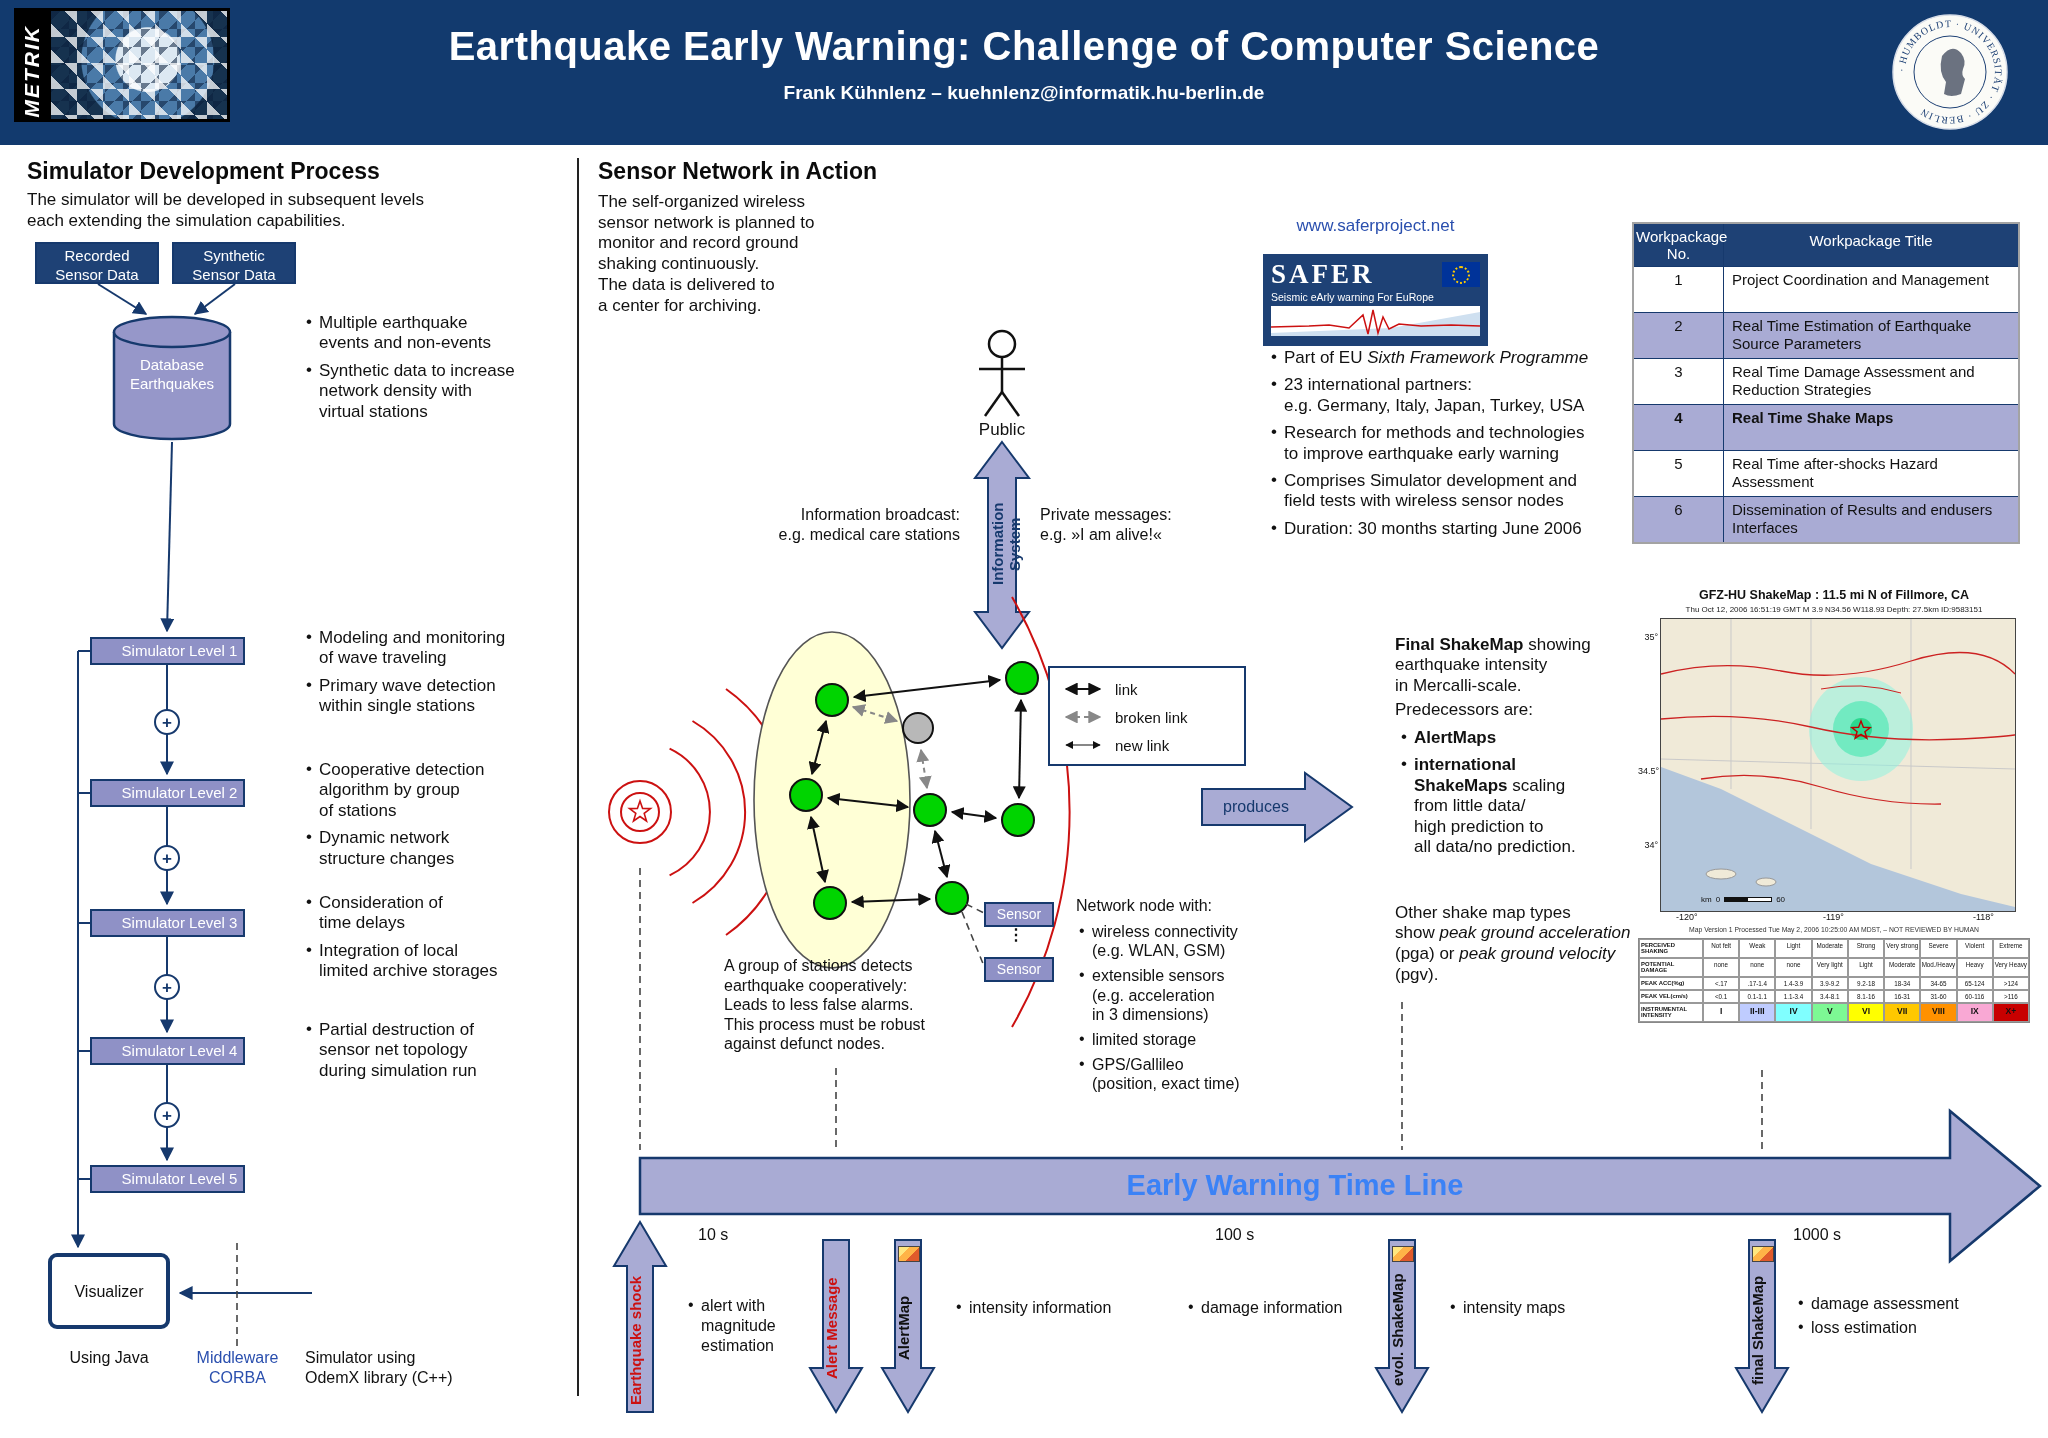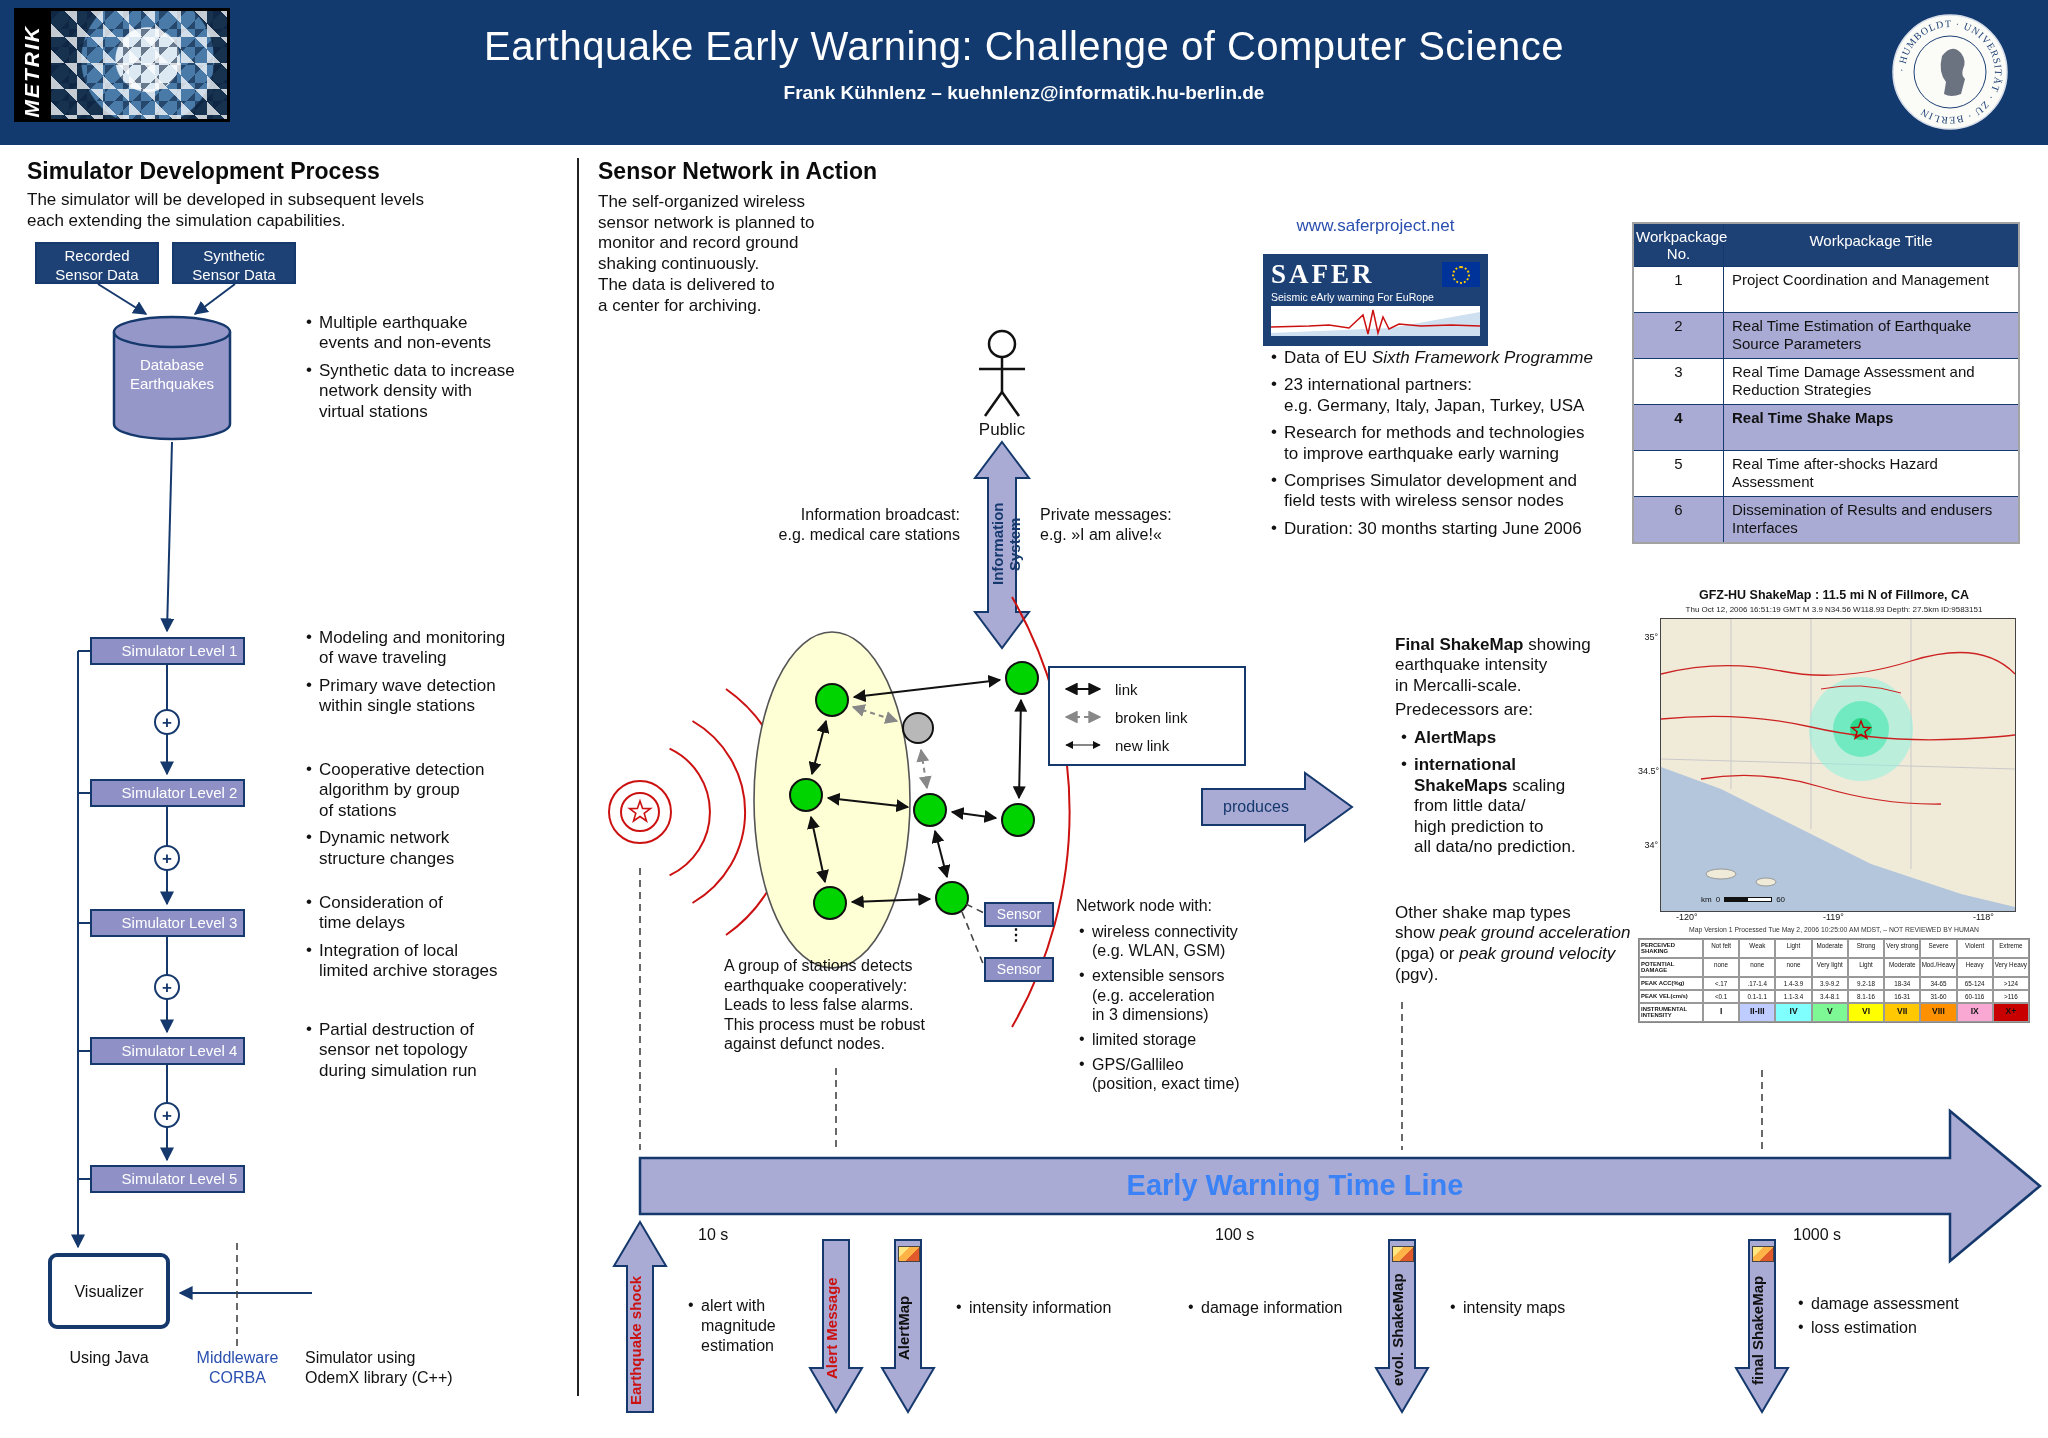--- a/index.html
+++ b/index.html
@@ -5,21 +5,21 @@
   html,body{margin:0;padding:0;background:#9a9a9a;}
   #poster{position:relative;width:2048px;height:1438px;background:#ffffff;
     font-family:"Liberation Sans",sans-serif;color:#111;overflow:hidden;}
   .abs{position:absolute;}
   .pre{white-space:pre-line;}
   .it{font-style:italic;}
   svg{display:block;}
   
   #hdr{position:absolute;left:0;top:0;width:2048px;height:145px;background:#123a6e;}
   .hdr-title{position:absolute;left:0;right:0;top:24px;text-align:center;color:#fff;
-    font-size:40px;font-weight:normal;letter-spacing:.5px;}
+    font-size:40px;font-weight:bold;letter-spacing:.5px;}
   .hdr-sub{position:absolute;left:0;right:0;top:82px;text-align:center;color:#fff;
     font-size:19px;font-weight:bold;}
   .metrik{position:absolute;left:14px;top:8px;width:216px;height:114px;background:#000;
     display:flex;padding:3px;box-sizing:border-box;}
   .metrik-strip{width:34px;position:relative;background:#000;}
   .metrik-word{position:absolute;left:3px;bottom:2px;writing-mode:vertical-rl;
     transform:rotate(180deg);color:#fff;font-weight:bold;font-style:italic;
     font-size:21px;letter-spacing:2px;}
   .metrik-img{flex:1;background:
     radial-gradient(circle at 55% 45%, #dce8f2 0 28%, #4a7aa8 29% 58%, #16324f 59%),
@@ -365,21 +365,21 @@
       </span>
     </div>
     <div style="color:#fff;font-size:10.5px;margin-top:1px;">Seismic eArly warning For EuRope</div>
     <svg width="209" height="30" style="background:#fff;margin-top:3px;">
       <polygon points="0,30 209,30 209,6 120,22 0,27" fill="#cfe0f0"></polygon>
       <polyline points="0,21 38,20 58,19 78,22 92,9 97,28 102,4 107,27 112,11 118,23 128,18 150,20 180,19 209,20" fill="none" stroke="#cc1111" stroke-width="1.5"></polyline>
     </svg>
   </div>
 
   <div class="bullist" style="left:1270px;top:348px;width:370px;z-index:2;">
-    <div class="bul"><span>Data of EU </span><span class="it">Sixth Framework Programme</span></div>
+    <div class="bul"><span>Part of EU </span><span class="it">Sixth Framework Programme</span></div>
     <div class="bul">23 international partners:
 e.g. Germany, Italy, Japan, Turkey, USA</div>
     <div class="bul">Research for methods and technologies
 to improve earthquake early warning</div>
     <div class="bul">Comprises Simulator development and
 field tests with wireless sensor nodes</div>
     <div class="bul">Duration: 30 months starting June 2006</div>
   </div>
 
   <div class="wp-table" style="z-index:2;">

